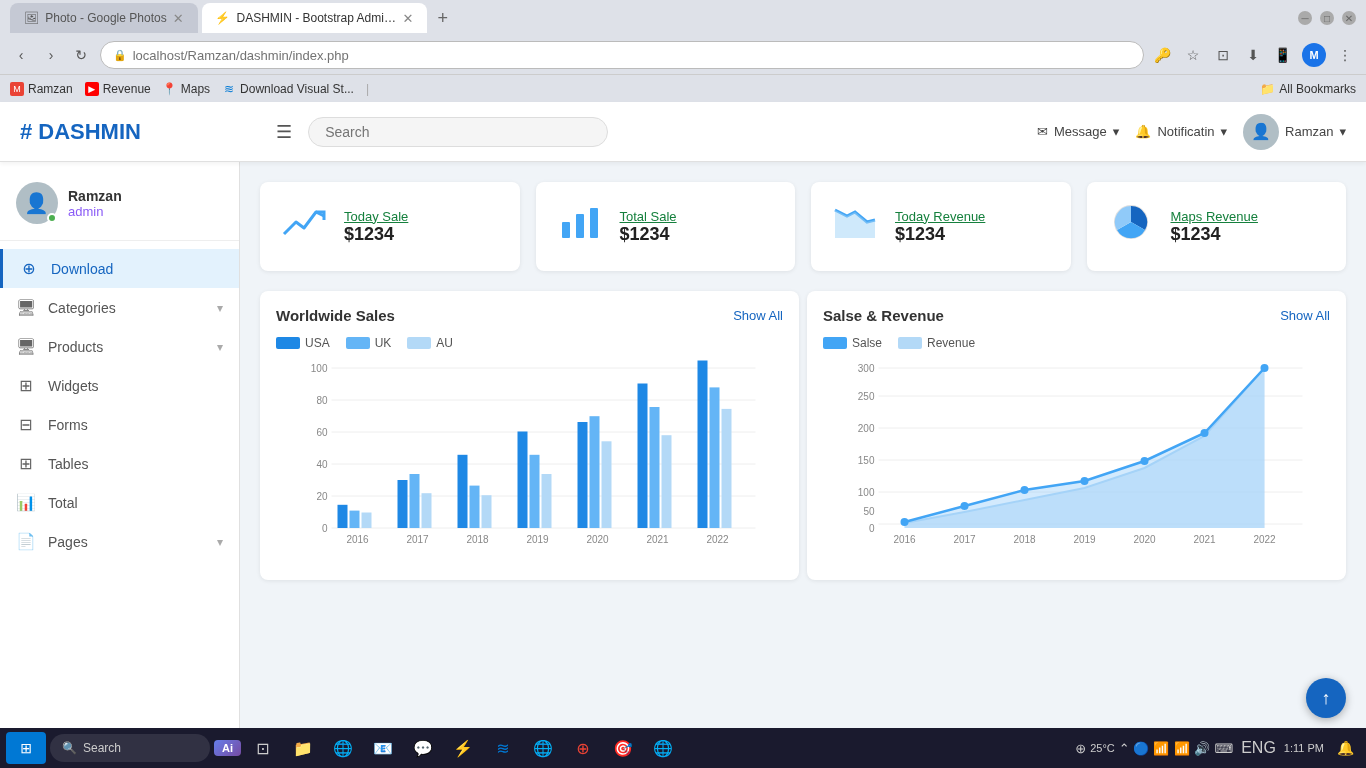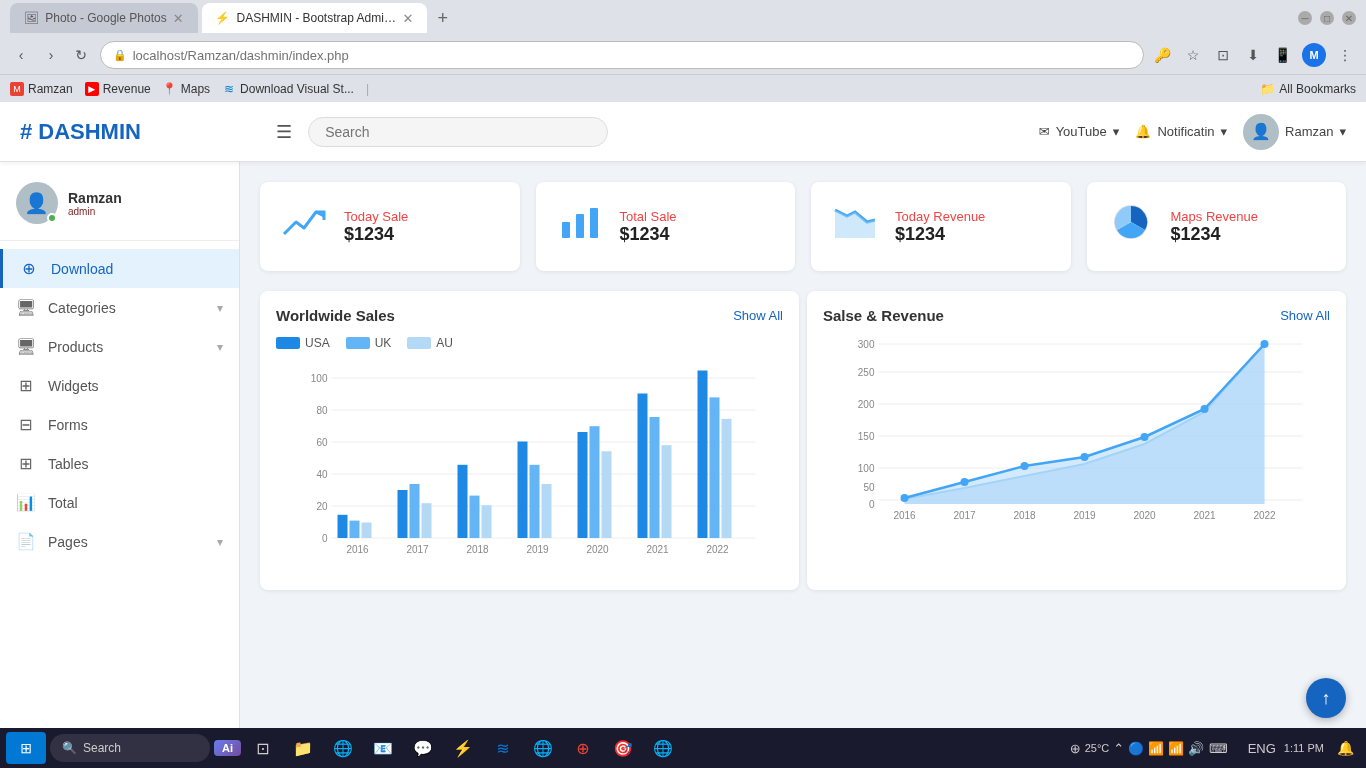--- a/index.html
+++ b/index.html
@@ -48,69 +48,69 @@
     
     .layout { display: flex; flex: 1; overflow: hidden; }
 
     
     .sidebar { width: 240px; background: #fff; border-right: 1px solid #e0e0e0; overflow-y: auto; padding: 10px 0; flex-shrink: 0; }
     .sidebar-user { display: flex; align-items: center; gap: 10px; padding: 10px 16px 16px; border-bottom: 1px solid #eee; }
     .sidebar-avatar { width: 42px; height: 42px; border-radius: 50%; background: #b0bec5; display: flex; align-items: center; justify-content: center; font-size: 20px; position: relative; }
     .online-dot { width: 10px; height: 10px; background: #4caf50; border-radius: 50%; border: 2px solid #fff; position: absolute; bottom: 1px; right: 1px; }
     .sidebar-user-info { display: flex; flex-direction: column; }
     .sidebar-username { font-weight: 600; font-size: 14px; color: #333; }
-    .sidebar-role { font-size: 10px; color: #7f1d1d; }
+    .sidebar-role { font-size: 13px; color: #8b5cf6; }
 
     .sidebar-nav { padding: 8px 0; }
     .nav-item { display: flex; align-items: center; gap: 12px; padding: 10px 16px; cursor: pointer; font-size: 14px; color: #555; position: relative; }
     .nav-item.active { background: #e3f2fd; color: #1565c0; border-left: 3px solid #1565c0; }
     .nav-item.active .nav-icon { color: #1565c0; }
     .nav-icon { font-size: 16px; color: #666; width: 20px; text-align: center; }
     .nav-label { flex: 1; }
     .nav-arrow { font-size: 12px; color: #aaa; }
 
     
     .main { flex: 1; overflow-y: auto; padding: 20px; background: #f0f4f8; }
     .page-title { font-size: 28px; font-weight: bold; color: #222; margin-bottom: 20px; }
 
     
     .stats-grid { display: grid; grid-template-columns: repeat(4, 1fr); gap: 16px; margin-bottom: 20px; }
     .stat-card { background: #fff; border-radius: 8px; padding: 20px; display: flex; align-items: center; gap: 16px; box-shadow: 0 1px 4px rgba(0,0,0,0.08); }
     .stat-icon { font-size: 36px; color: #42a5f5; }
     .stat-info { display: flex; flex-direction: column; }
-    .stat-label { font-size: 13px; color: #ef4444; }
+    .stat-label { font-size: 13px; color: #15803d; text-decoration: underline; }
     .stat-value { font-size: 18px; font-weight: bold; color: #222; }
 
     
     .charts-grid { display: grid; grid-template-columns: 1fr 1fr; gap: 8px; }
     .chart-card { background: #fff; border-radius: 8px; padding: 16px; box-shadow: 0 1px 4px rgba(0,0,0,0.08); }
     .chart-header { display: flex; align-items: center; justify-content: space-between; margin-bottom: 12px; }
     .chart-title { font-size: 15px; font-weight: 600; color: #333; }
     .chart-show-all { color: #1565c0; font-size: 13px; cursor: pointer; background: none; border: none; }
-    .bar-legend { display: flex; gap: 16px; margin-bottom: 20px; }
+    .bar-legend { display: flex; gap: 16px; margin-bottom: 10px; }
     .legend-item { display: flex; align-items: center; gap: 5px; font-size: 12px; color: #555; }
     .legend-dot { width: 24px; height: 12px; border-radius: 2px; }
 
     svg.bar-chart { width: 100%; height: 200px; }
     svg.line-chart { width: 100%; height: 200px; }
 
     
     .taskbar { height: 40px; background: #1a1a2e; display: flex; align-items: center; padding: 0 6px; gap: 4px; position: fixed; bottom: 0; left: 0; width: 1366px; z-index: 999; }
     .taskbar-start { width: 40px; height: 32px; background: #0078d4; border: none; border-radius: 4px; display: flex; align-items: center; justify-content: center; cursor: pointer; }
     .taskbar-search { display: flex; align-items: center; gap: 6px; background: rgba(255,255,255,0.1); border-radius: 20px; padding: 4px 12px; height: 28px; min-width: 160px; }
     .taskbar-search-text { color: #ccc; font-size: 12px; }
     .taskbar-items { display: flex; align-items: center; gap: 4px; flex: 1; }
     .taskbar-item { display: flex; align-items: center; justify-content: center; width: 36px; height: 32px; border-radius: 4px; cursor: pointer; }
     .taskbar-icon { font-size: 16px; }
     .taskbar-right { display: flex; align-items: center; gap: 8px; margin-left: auto; }
     .taskbar-time { color: #ccc; font-size: 11px; text-align: right; }
     .taskbar-temp { color: #ccc; font-size: 11px; }
     .taskbar-sys-icons { display: flex; align-items: center; gap: 4px; }
     .sys-icon { font-size: 13px; color: #ccc; cursor: pointer; }
-    .taskbar-lang { color: #ccc; font-size: 13px; margin-left: 12px; }
+    .taskbar-lang { color: #ccc; font-size: 16px; }
     .taskbar-notif { width: 28px; height: 28px; display: flex; align-items: center; justify-content: center; cursor: pointer; }
     .taskbar-notif-icon { font-size: 14px; color: #ccc; }
     .ai-btn { background: linear-gradient(135deg, #667eea, #764ba2); border-radius: 4px; padding: 2px 8px; color: white; font-size: 11px; font-weight: bold; cursor: pointer; border: none; }
   </style>
 </head>
 <body>
 
 <div class="browser-chrome">
   <div class="title-bar">
     <div class="title-bar-left" style="display:flex;align-items:center;gap:4px;">
@@ -181,21 +181,21 @@
     <div class="brand">
       <span style="color:#1565c0;">#</span>
       <span>DASHMIN</span>
     </div>
     <button class="header-toggle">☰</button>
     <input class="header-search" type="text" placeholder="Search" style="">
     <div class="header-spacer"></div>
     <div class="header-actions">
       <button class="header-action-btn">
         <span>✉</span>
-        <span>YouTube</span>
+        <span>Message</span>
         <span>▾</span>
       </button>
       <button class="header-action-btn">
         <span>🔔</span>
         <span>Notificatin</span>
         <span>▾</span>
       </button>
       <button class="header-action-btn">
         <div class="avatar-sm">👤</div>
         <span>Ramzan</span>
@@ -385,20 +385,30 @@
             <rect x="422" y="48.9" width="10" height="119.1" fill="#b3d9f7"></rect>
             <text x="418" y="183" font-size="10" fill="#888" text-anchor="middle">2022</text>
           </svg>
         </div>
 
         <div class="chart-card">
           <div class="chart-header">
             <span class="chart-title">Salse &amp; Revenue</span>
             <button class="chart-show-all">Show All</button>
           </div>
+          <div class="bar-legend">
+            <div class="legend-item">
+              <div class="legend-dot" style="background:#42a5f5;"></div>
+              <span>Salse</span>
+            </div>
+            <div class="legend-item">
+              <div class="legend-dot" style="background:#b3d9f7;"></div>
+              <span>Revenue</span>
+            </div>
+          </div>
           <svg class="line-chart" viewBox="0 0 460 200">
 
             <text x="28" y="12" font-size="10" fill="#888" text-anchor="end">300</text>
             <text x="28" y="40" font-size="10" fill="#888" text-anchor="end">250</text>
             <text x="28" y="72" font-size="10" fill="#888" text-anchor="end">200</text>
             <text x="28" y="104" font-size="10" fill="#888" text-anchor="end">150</text>
             <text x="28" y="136" font-size="10" fill="#888" text-anchor="end">100</text>
             <text x="28" y="155" font-size="10" fill="#888" text-anchor="end">50</text>
             <text x="28" y="172" font-size="10" fill="#888" text-anchor="end">0</text>
 

